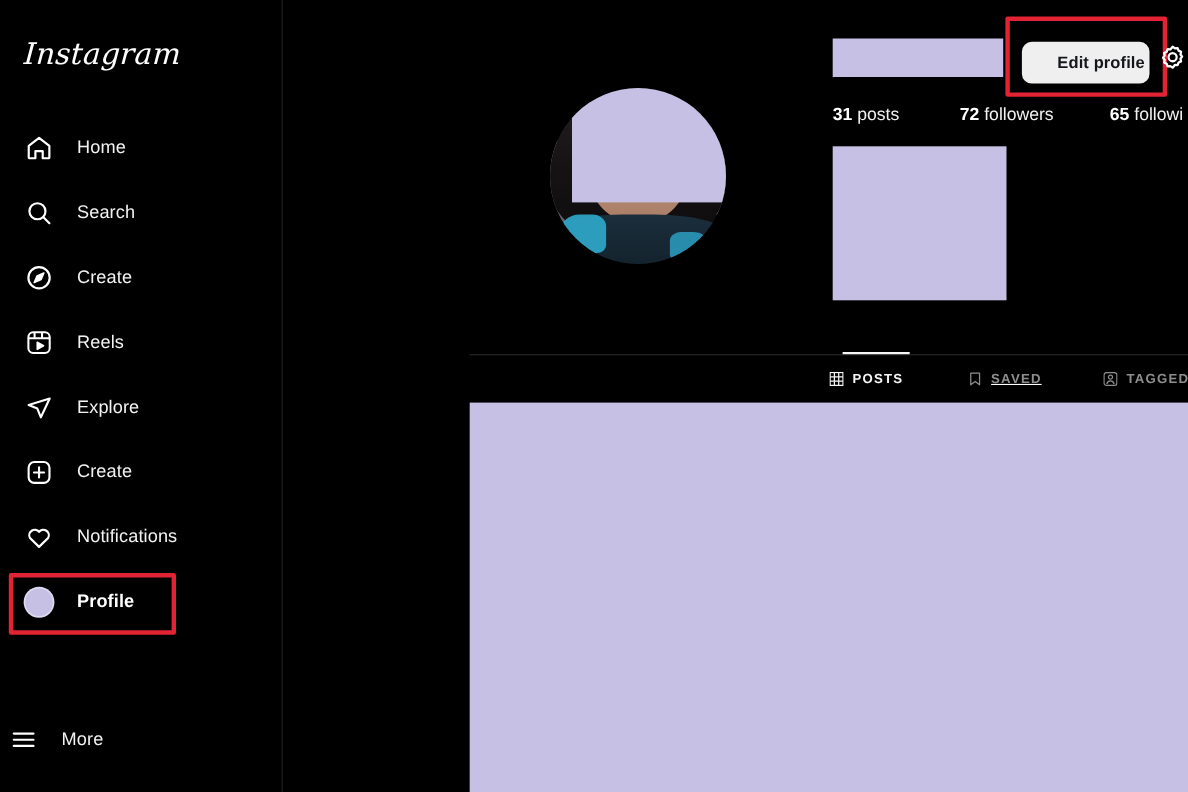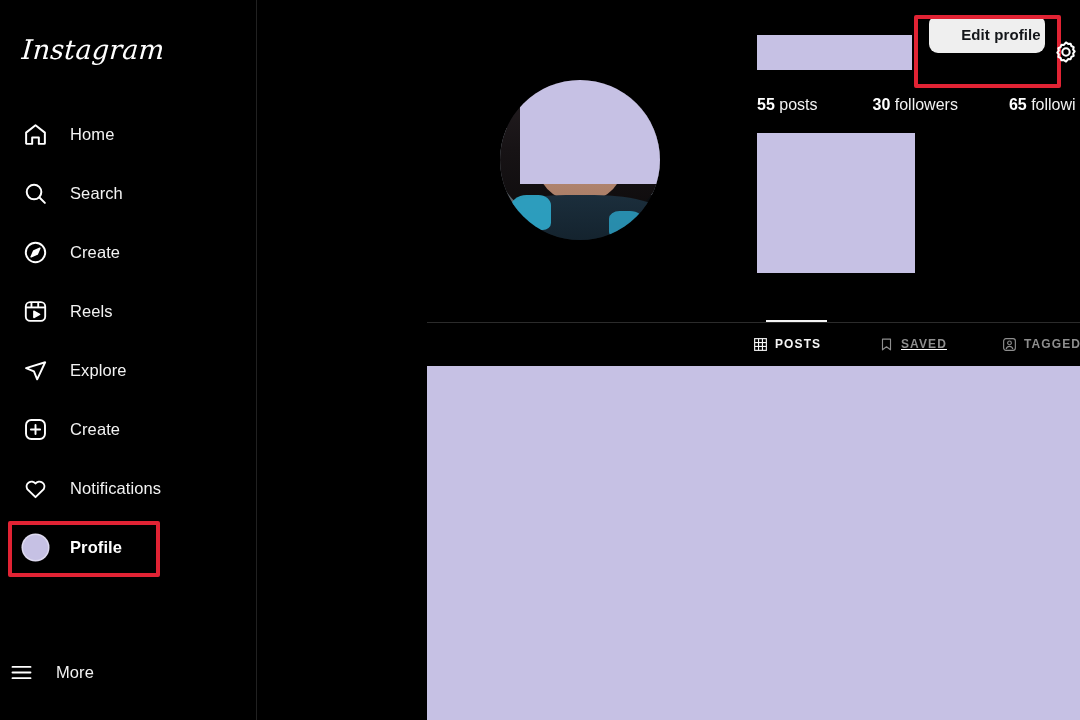--- a/index.html
+++ b/index.html
@@ -103,21 +103,21 @@
   #avatar-redact {
     position:absolute; left:20px; top:-3px; width:143px; height:107px;
     background:#c6c1e4;
   }
 
   .redact { background:#c6c1e4; }
 
   #username-bar { position:absolute; left:500px; top:35px; width:155px; height:35px; }
 
   #edit-profile-btn {
-    position:absolute; left:672px; top:15px; width:116px; height:38px;
+    position:absolute; left:672px; top:38px; width:116px; height:38px;
     background:#efefef; color:#14161a; border:none; border-radius:9px;
     font-family:"Liberation Sans", sans-serif;
     font-size:15px; font-weight:700; letter-spacing:.1px; cursor:pointer;
     display:flex; align-items:center; justify-content:center;padding-left:28px;
   }
   #edit-annot {
     position:absolute; left:657px; top:15px; width:147px; height:73px;
     border:4px solid #e12334; border-radius:2px; pointer-events:none;
   }
   #gear-btn {
@@ -288,25 +288,25 @@
 
     <div id="gear-btn">
       <svg width="26" height="26" viewBox="0 0 24 24" fill="none" stroke="#fff" stroke-width="1.9" stroke-linejoin="round">
         <path d="M12 3.2l1.9 1.3 2.3-.2.8 2.2 2.1 1-.5 2.2 1.4 1.8-1.4 1.8.5 2.2-2.1 1-.8 2.2-2.3-.2L12 20.8l-1.9-1.3-2.3.2-.8-2.2-2.1-1 .5-2.2L4 12.5l1.4-1.8-.5-2.2 2.1-1 .8-2.2 2.3.2z"></path>
         <circle cx="12" cy="12" r="3.4"></circle>
       </svg>
     </div>
 
     <div id="stats">
       <span class="stat">
-        <b>55</b>
+        <b>31</b>
         <span>posts</span>
       </span>
       <span class="stat">
-        <b>30</b>
+        <b>72</b>
         <span>followers</span>
       </span>
       <span class="stat">
         <b>65</b>
         <span>followi</span>
       </span>
     </div>
 
     <div id="bio-block" class="redact"></div>
 

